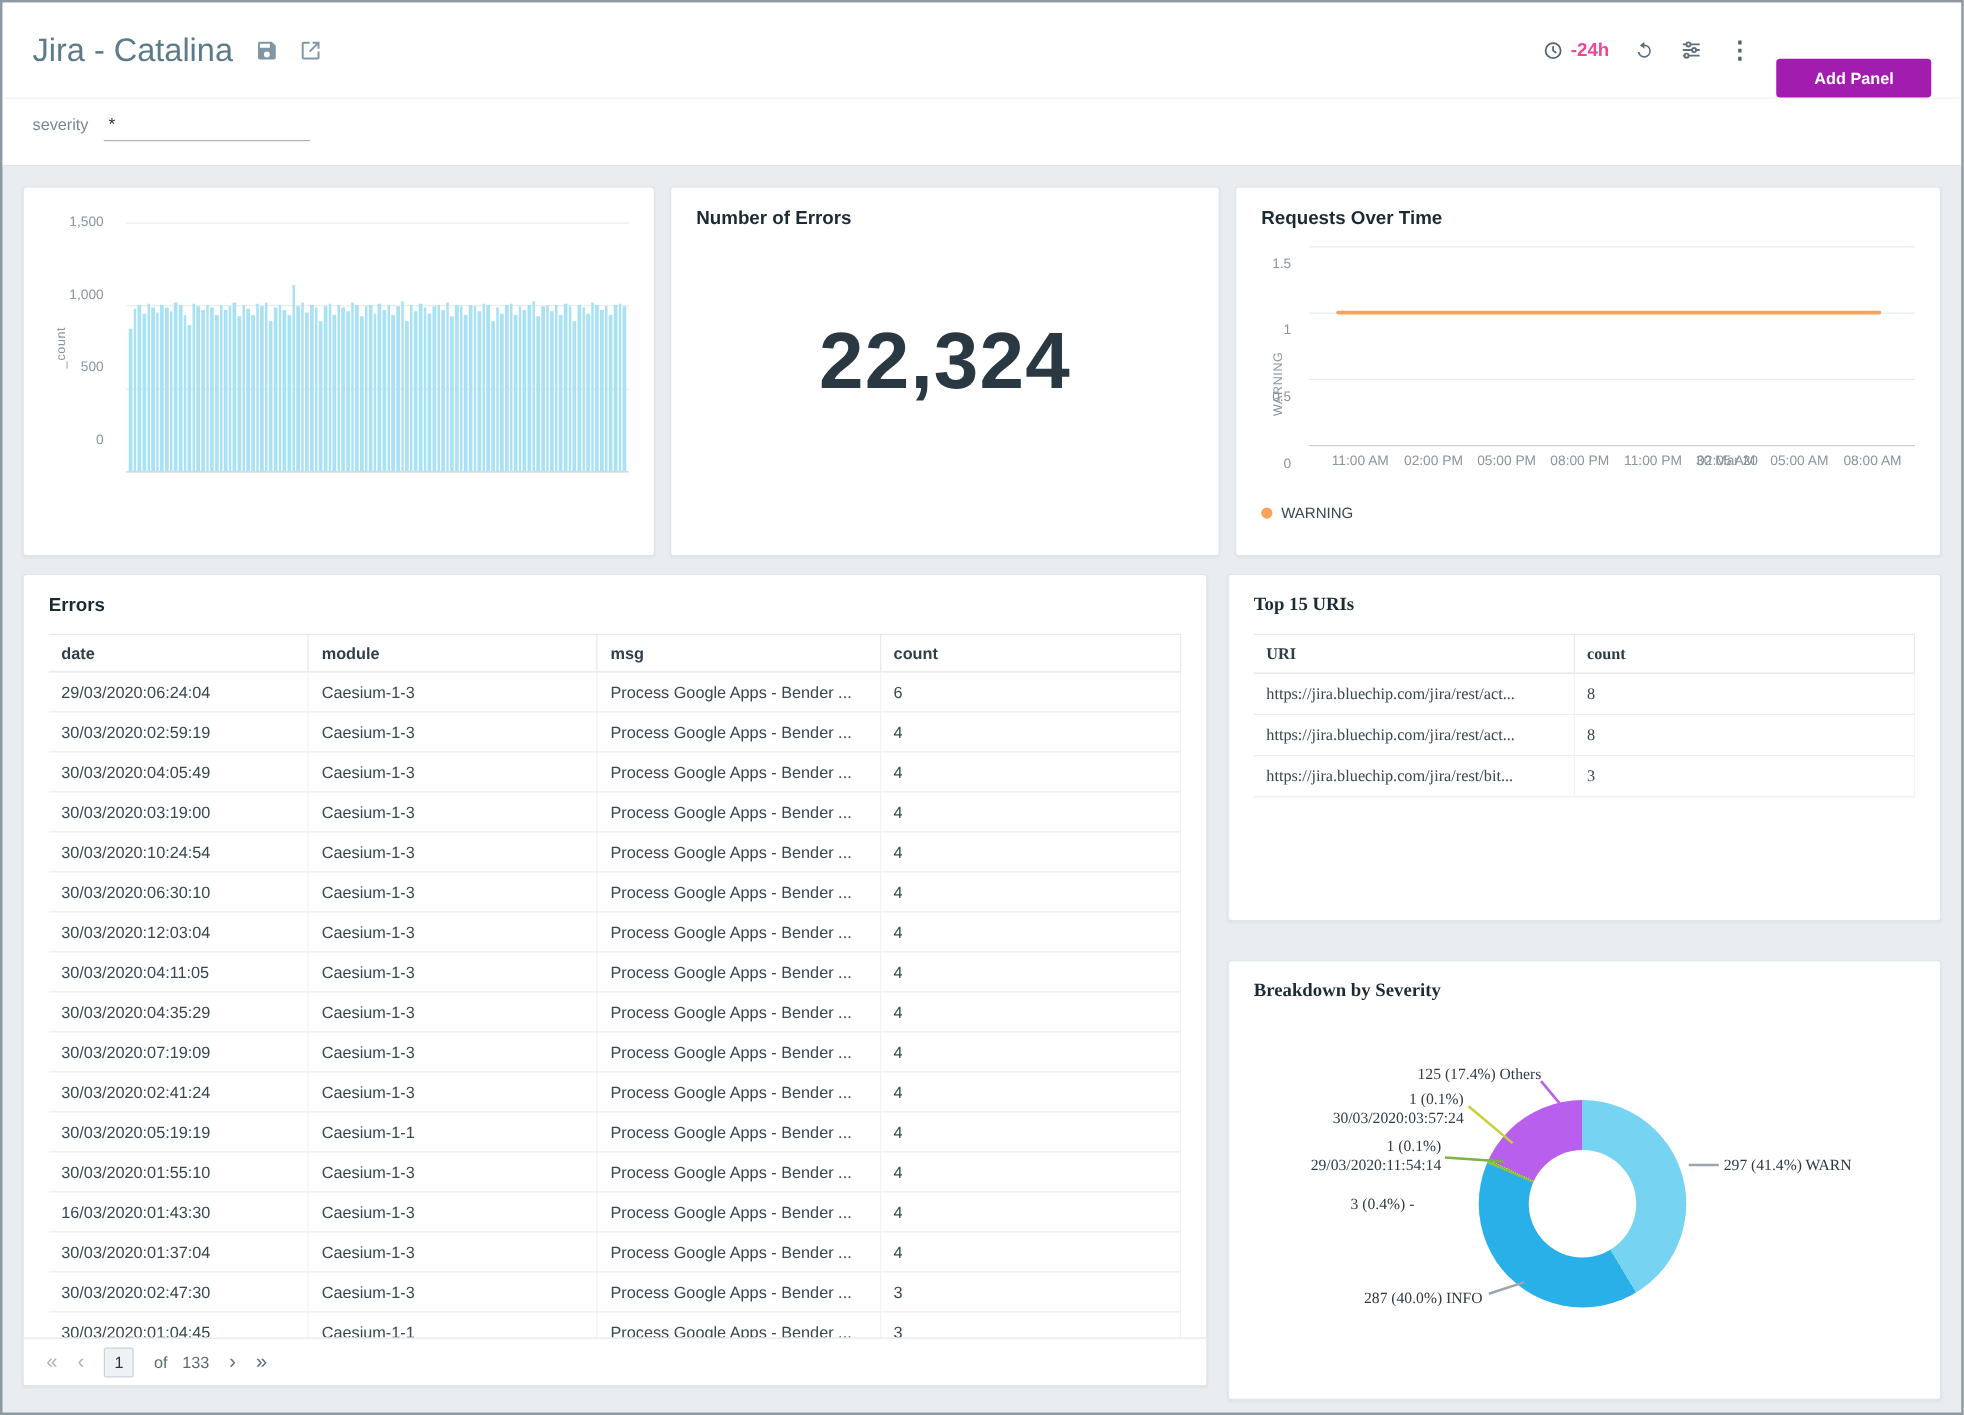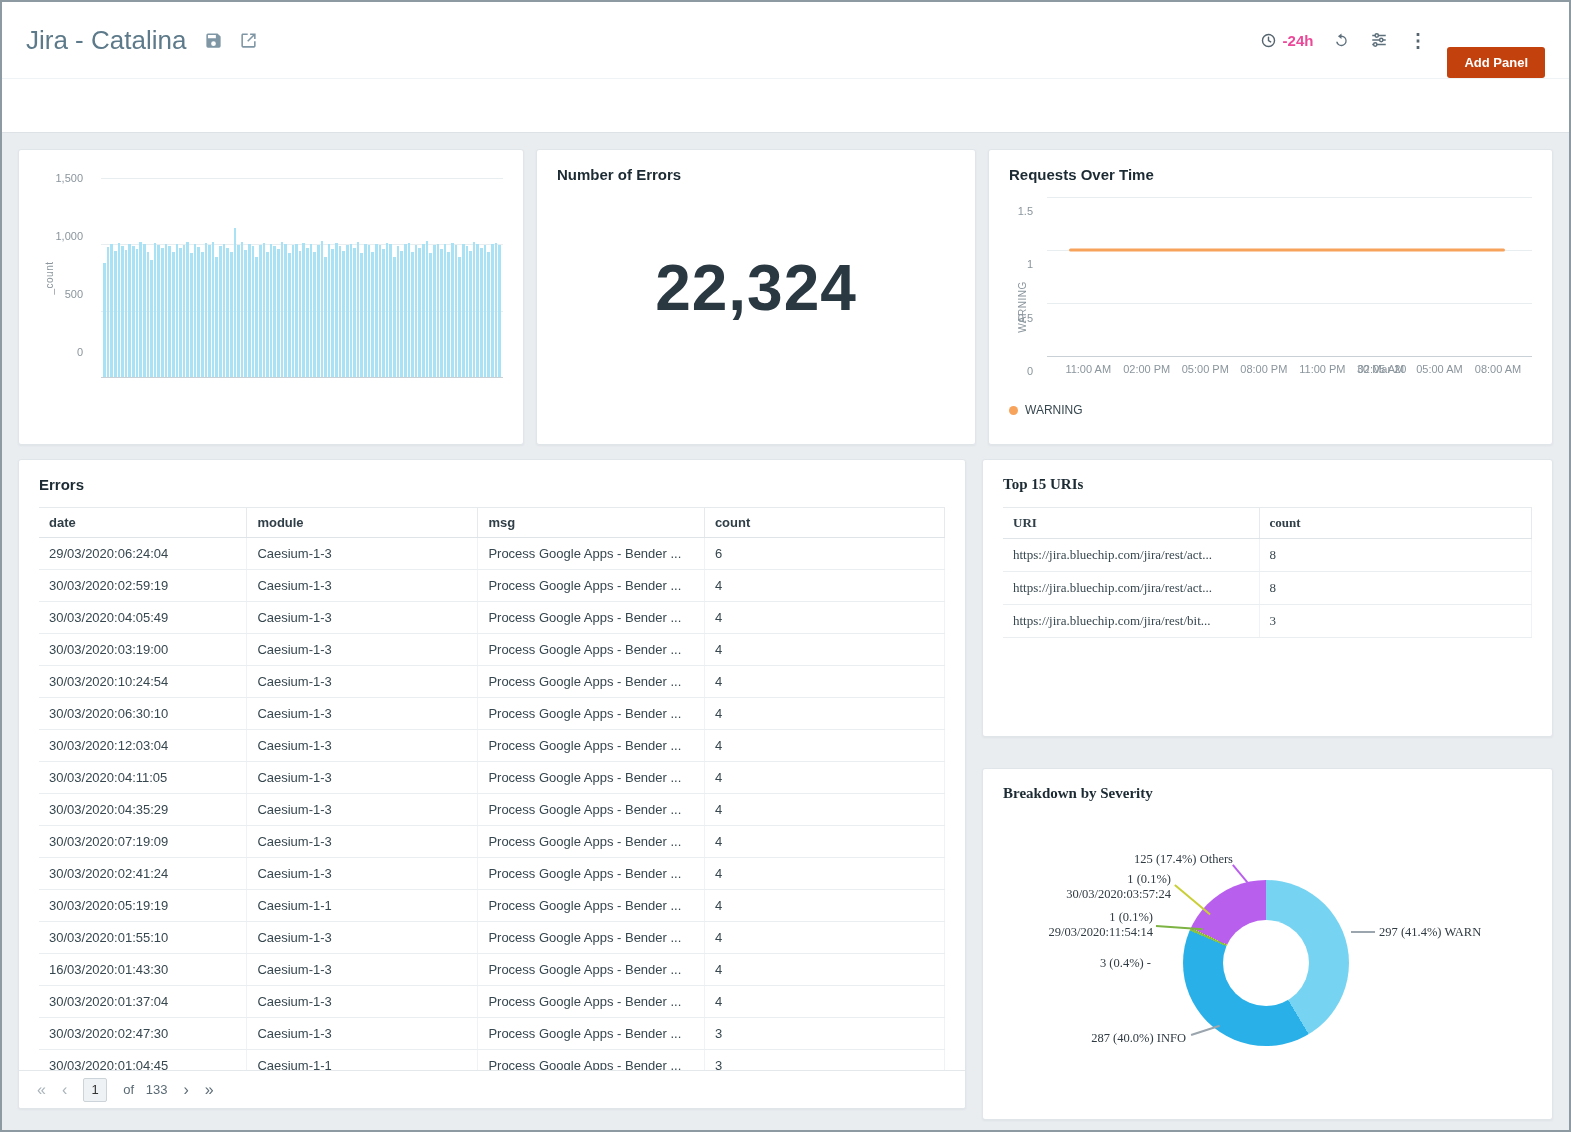--- a/index.html
+++ b/index.html
@@ -9,21 +9,21 @@
   
   .topbar { background:#fff; border-bottom:1px solid #dde2e6; height:131px; }
   .topbar-row1 { display:flex; align-items:center; height:77px; padding:0 24px; border-bottom:1px solid #f0f3f5; }
   .page-title { font-size:26px; font-weight:400; color:#5d7a8a; margin-right:18px; }
   .title-icons { display:flex; gap:16px; color:#7f97a5; align-items:center; }
   .icon-btn { cursor:pointer; display:inline-flex; align-items:center; color:#5d6f7b; }
   .topbar-controls { margin-left:auto; display:flex; align-items:center; gap:20px; }
   .time-range { display:flex; align-items:center; gap:6px; color:#55646e; }
   .time-range-text { font-size:15px; font-weight:700; color:#ec4899; }
   .kebab { font-size:19px; font-weight:700; color:#55646e; line-height:1; }
-  .add-panel-btn { background:#c2410c; color:#fff; font-size:13px; font-weight:600; border:none; border-radius:3px; padding:8px 17px; cursor:pointer;margin-top:44px; }
+  .add-panel-btn { background:#a21caf; color:#fff; font-size:13px; font-weight:600; border:none; border-radius:3px; padding:8px 30px; cursor:pointer;margin-top:44px; }
   .topbar-row2 { display:flex; align-items:flex-end; padding:10px 24px 0; }
   .filter-label { font-size:13px; color:#7a8791; padding-bottom:6px; }
   .filter-input { border:none; border-bottom:1px solid #aab4ba; background:transparent; width:165px; margin-left:12px; font-size:14px; color:#333; padding:2px 4px 5px; outline:none; font-family:"Liberation Sans",sans-serif; }
 
   
   .content { padding:16px; height:997px; }
   .row1 { display:flex; gap:12px; margin-bottom:14px; }
   .row2 { display:flex; gap:16px; }
   .panel { background:#fff; border:1px solid #e0e5e9; border-radius:3px; padding:16px 20px; box-shadow:0 1px 2px rgba(40,60,70,0.05); position:relative; }
   .panel-head { display:flex; align-items:center; justify-content:space-between; }
@@ -88,21 +88,21 @@
   .pg-of { color:#5a6a74; }
 
   
   .pie-wrap { position:relative; height:296px; margin-top:4px; font-size:12.5px; color:#2f3a42; }
   .donut { position:absolute; left:180px; top:74px; width:166px; height:166px; border-radius:50%; cursor:pointer; }
   .donut-hole { position:absolute; left:40px; top:40px; width:86px; height:86px; border-radius:50%; background:#fff; }
   .callout { position:absolute; white-space:nowrap; }
   .c-others { left:70px; top:46px; width:160px; text-align:right; }
   .c-s1 { left:8px; top:66px; width:160px; text-align:right; }
   .c-s2 { left:6px; top:104px; width:144px; text-align:right; }
-  .c-dash { left:58px; top:150px; width:90px; text-align:right; }
+  .c-dash { left:58px; top:150px; width:90px; text-align:center; }
   .c-warn { left:376px; top:119px; }
   .c-info { left:23px; top:225px; width:160px; text-align:right; }
   .lead { position:absolute; height:1.5px; transform-origin:left center; }
   .lead-others { left:230px; top:58px; width:23px; transform:rotate(50deg); }
   .lead-y1 { left:172px; top:78px; width:46px; transform:rotate(40deg); }
   .lead-y2 { left:153px; top:119px; width:47px; transform:rotate(4deg); }
   .lead-warn { left:348px; top:125px; width:24px; background:#9aa5ad; }
   .lead-info { left:188px; top:228px; width:30px; transform:rotate(-18deg); background:#9aa5ad; }
 </style>
 </head>
@@ -146,20 +146,24 @@
               <path d="M3 6h18M3 12h18M3 18h18"></path>
               <circle cx="9" cy="6" r="2.2"></circle>
               <circle cx="15" cy="12" r="2.2"></circle>
               <circle cx="7" cy="18" r="2.2"></circle>
             </svg>
         </span>
         <span class="kebab icon-btn">⋮</span>
         <button class="add-panel-btn">Add Panel</button>
       </div>
     </div>
+    <div class="topbar-row2">
+      <span class="filter-label">severity</span>
+      <input class="filter-input" value="*" style="">
+    </div>
   </div>
 
   <div class="content">
 
     <div class="row1">
 
       <div class="panel p-errors-time">
         <div class="chart-area">
           <span class="ylab">_count</span>
           <div class="yticks">

